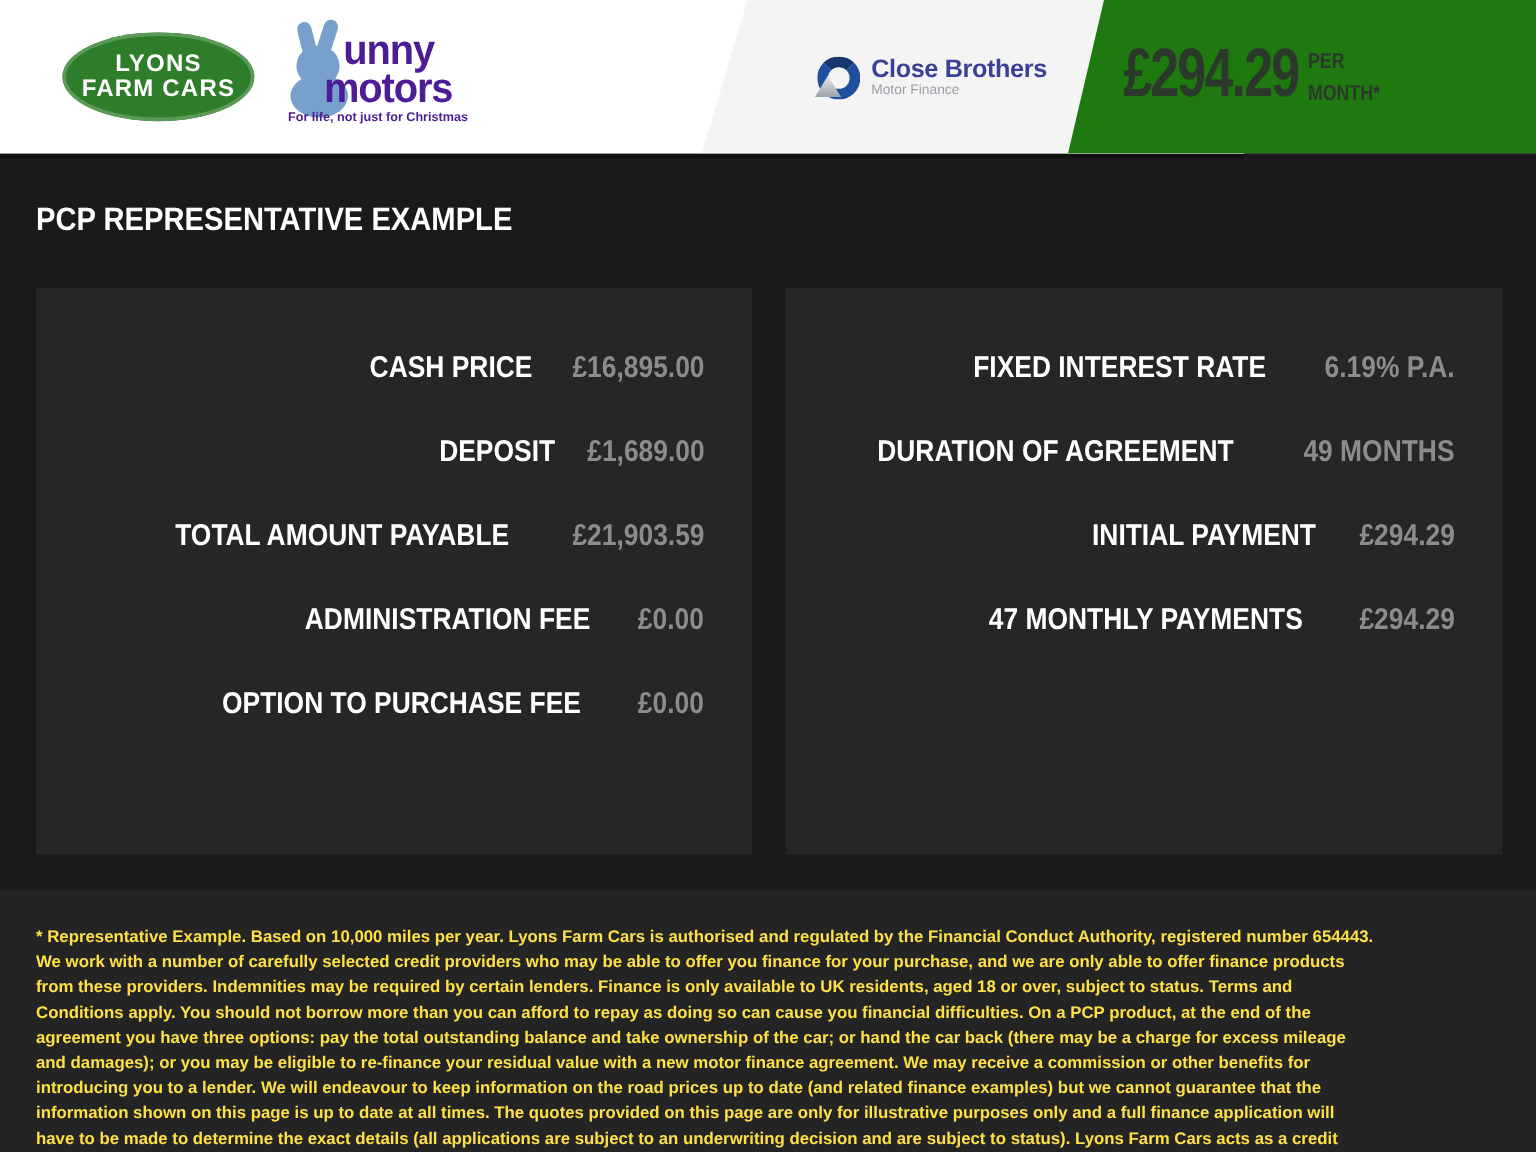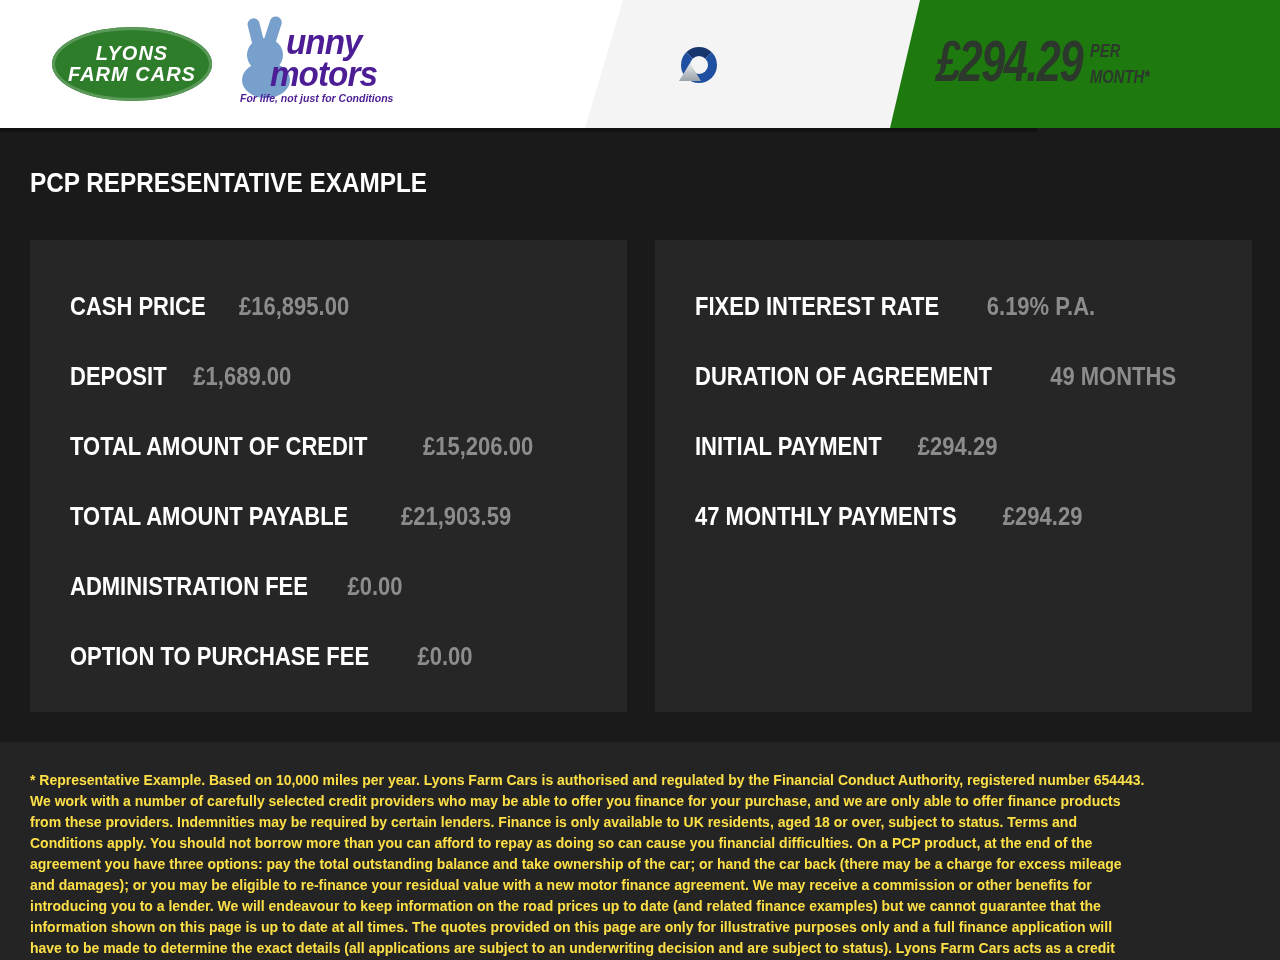--- a/index.html
+++ b/index.html
@@ -9,21 +9,20 @@
     font-family:"Liberation Sans", sans-serif;
     font-weight:bold;
     position:relative;
   }
 
   
   .header {
     position:absolute; left:0; top:0; width:1037px; height:128px;
     background:#ffffff;
     box-shadow:0 4px 0 #121212;
-    font-style:italic;
   }
   .band-offwhite {
     position:absolute; left:0; top:0; width:1280px; height:128px;
     background:#f4f4f5;
     clip-path:polygon(623px 0, 1280px 0, 1280px 128px, 585px 128px);
   }
   .band-green {
     position:absolute; left:0; top:0; width:1280px; height:128px;
     background:#1e7a0e;
     clip-path:polygon(920px 0, 1280px 0, 1280px 128px, 890px 128px);
@@ -76,21 +75,21 @@
     display:inline-block; transform:scaleX(.9); transform-origin:left center;
     letter-spacing:0;
   }
 
   .panel {
     position:absolute; top:240px; width:597px; height:472px;
     background:#262626; padding:31px 40px 0 40px;
   }
   .panel.left  { left:30px; }
   .panel.right { left:655px; }
-  .frow { height:70px; display:flex; align-items:center; justify-content:flex-start; }
+  .frow { height:70px; display:flex; align-items:center; justify-content:flex-end; }
   .flabel { color:#ffffff; font-size:25px; white-space:nowrap;
             display:inline-block; transform:scaleX(.88); transform-origin:left center; }
   .fvalue { color:#8c8c8c; font-size:25px; white-space:nowrap;
             display:inline-block; transform:scaleX(.88); transform-origin:right center; }
 
   
   .footer {
     position:absolute; left:0; top:742px; width:1280px; height:218px;
     background:#242424; padding:28px 30px 0 30px;
   }
@@ -113,50 +112,50 @@
 
   <div class="bunny-logo">
     <div class="bunny-icon">
       <div class="ear1"></div>
         <div class="ear2"></div>
         <div class="head"></div>
         <div class="body"></div>
     </div>
     <span class="bunny-w1">unny</span>
     <span class="bunny-w2">motors</span>
-    <span class="bunny-tag">For life, not just for Conditions</span>
+    <span class="bunny-tag">For life, not just for Christmas</span>
   </div>
 
   <div class="cb">
     <div class="cb-icon">
       <div class="cb-ring"></div>
       <div class="cb-tri"></div>
+    </div>
+    <div class="cb-text">
+      <span class="cb-name">Close Brothers</span>
+      <span class="cb-sub">Motor Finance</span>
     </div>
   </div>
 
   <div class="price-wrap">
     <span class="price-amount">£294.29</span>
     <span class="price-suffix">PER MONTH*</span>
   </div>
 </div>
 
 <div class="page-title">PCP REPRESENTATIVE EXAMPLE</div>
 
 <div class="panel left">
   <div class="frow">
     <span class="flabel">CASH PRICE</span>
     <span class="fvalue">£16,895.00</span>
   </div>
   <div class="frow">
     <span class="flabel">DEPOSIT</span>
     <span class="fvalue">£1,689.00</span>
-  </div>
-  <div class="frow">
-    <span class="flabel">TOTAL AMOUNT OF CREDIT</span>
-    <span class="fvalue">£15,206.00</span>
   </div>
   <div class="frow">
     <span class="flabel">TOTAL AMOUNT PAYABLE</span>
     <span class="fvalue">£21,903.59</span>
   </div>
   <div class="frow">
     <span class="flabel">ADMINISTRATION FEE</span>
     <span class="fvalue">£0.00</span>
   </div>
   <div class="frow">

